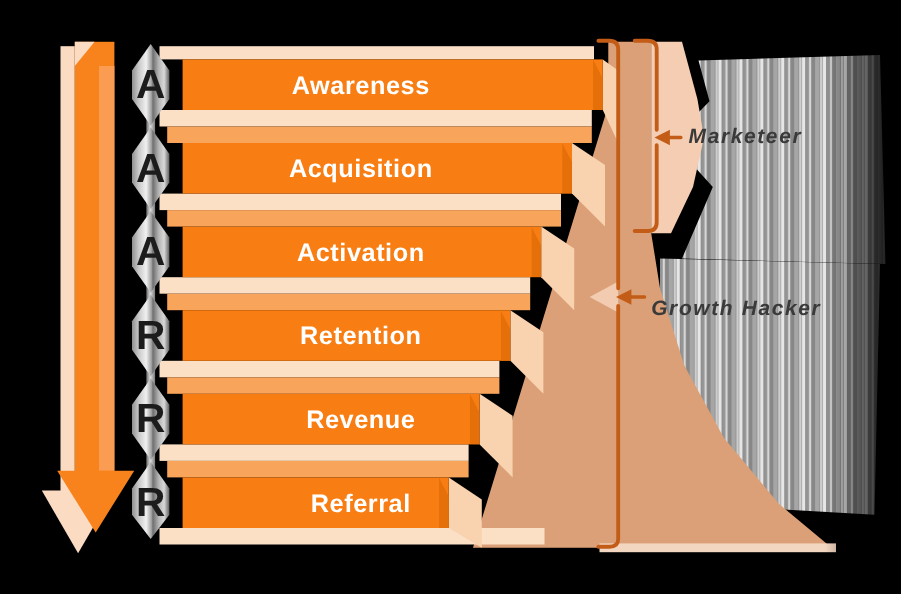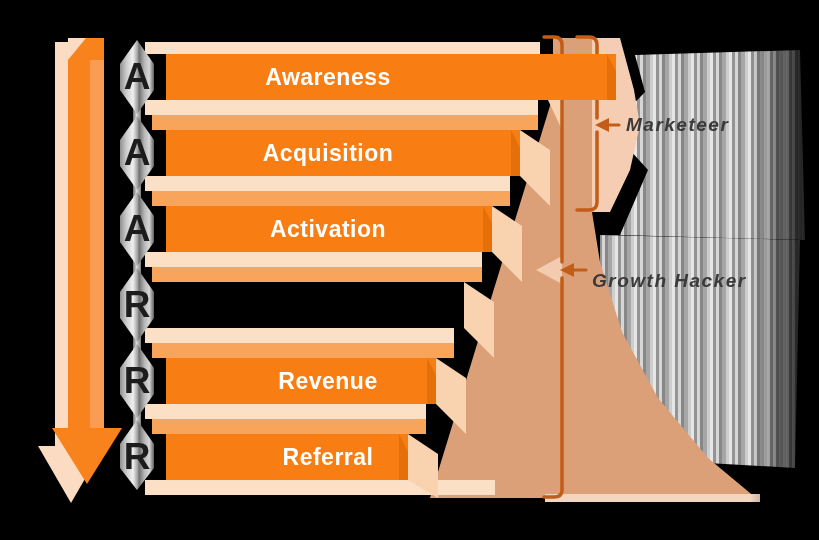--- a/index.html
+++ b/index.html
@@ -9,21 +9,21 @@
   }
   #diagram-svg{position:absolute;left:0;top:0;z-index:1;}
   
   .stage{
     position:absolute;left:166px;height:46px;background:#F87D12;z-index:2;
   }
   .stage::after{ 
     content:"";position:absolute;right:0;top:0;bottom:0;width:9px;
     background:#E56F08;clip-path:polygon(0 0,100% 38%,100% 100%,0 100%);
   }
-  .s1{top:54px;width:450px}
+  .s1{top:54px;width:382px}
   .s2{top:130px;width:354px}
   .s3{top:206px;width:326px}
   .s4{top:282px;width:298px}
   .s5{top:358px;width:270px}
   .s6{top:434px;width:242px}
   .stage-label{
     position:absolute;left:0;top:0;width:324px;height:46px;line-height:46px;
     text-align:center;color:#fff;font-size:23px;font-weight:bold;letter-spacing:.5px;
   }
   
@@ -154,20 +154,23 @@
 
   <div class="stage s1">
     <span class="stage-label">Awareness</span>
   </div>
   <div class="stage s2">
     <span class="stage-label">Acquisition</span>
   </div>
   <div class="stage s3">
     <span class="stage-label">Activation</span>
   </div>
+  <div class="stage s4">
+    <span class="stage-label">Retention</span>
+  </div>
   <div class="stage s6">
     <span class="stage-label">Referral</span>
   </div>
   <div class="stage s5">
     <span class="stage-label">Revenue</span>
   </div>
 
   <div class="letter l1">A</div>
   <div class="letter l2">A</div>
   <div class="letter l3">A</div>

